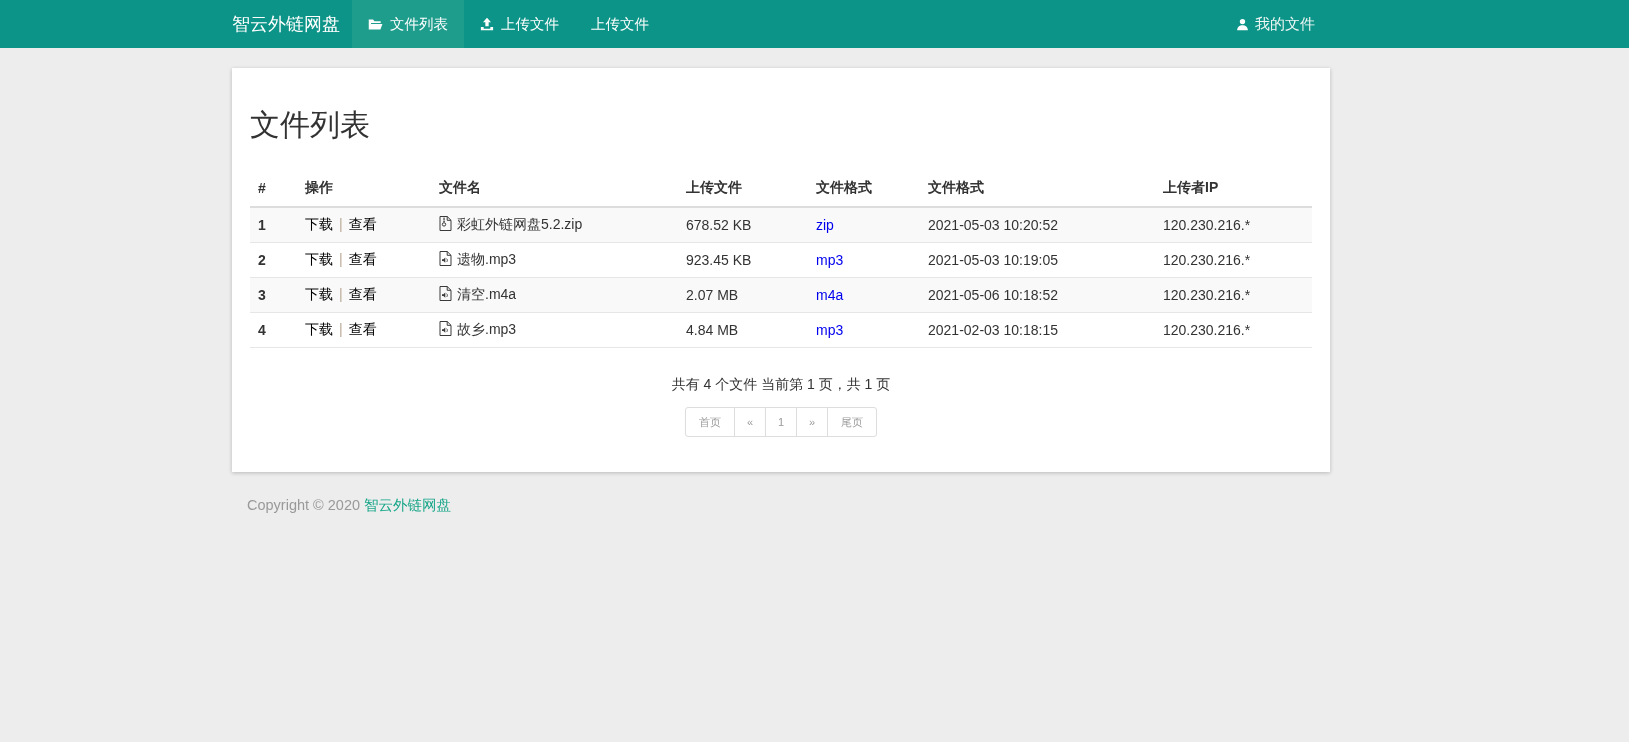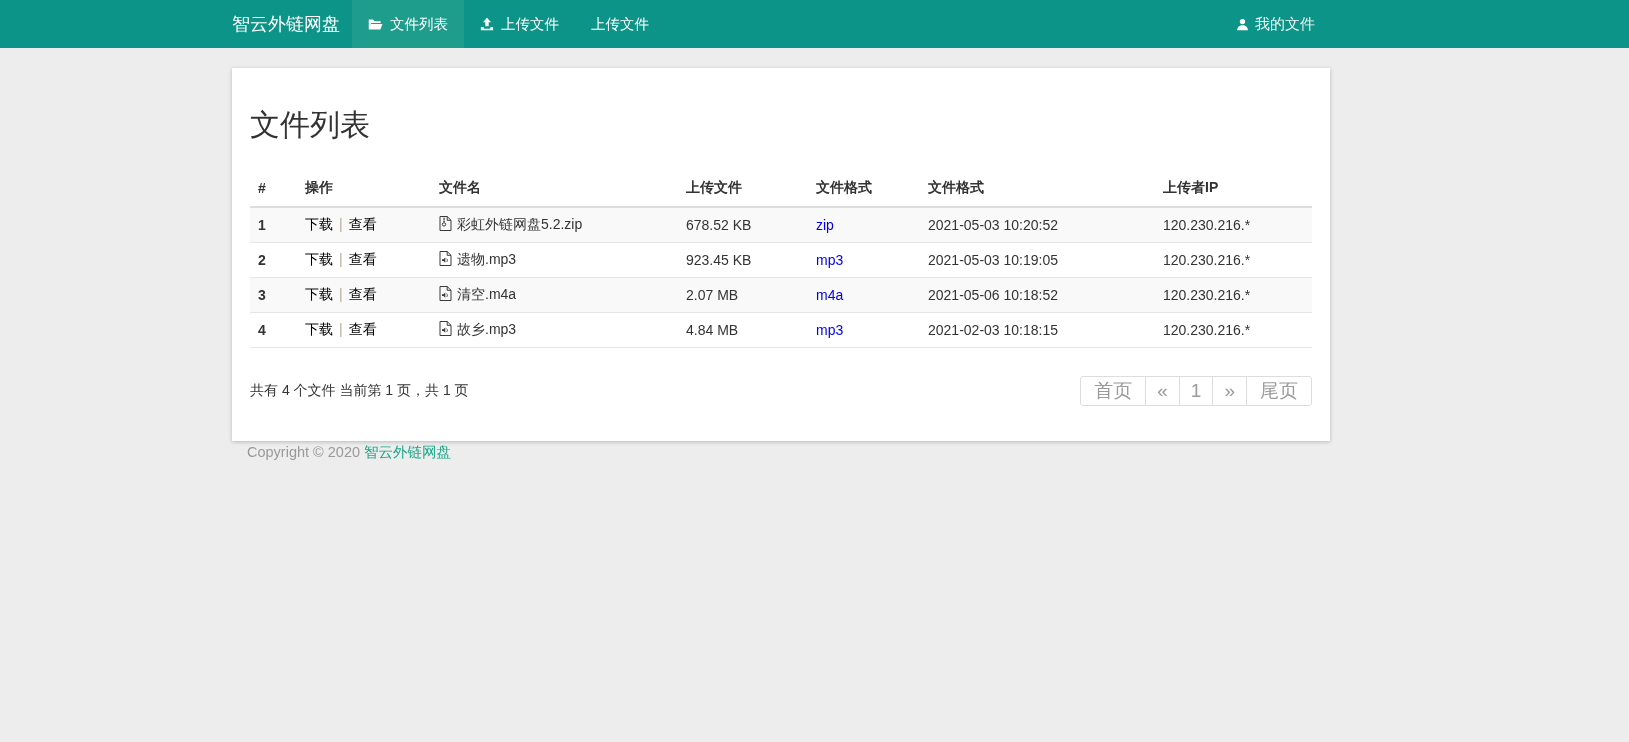--- a/index.html
+++ b/index.html
@@ -115,50 +115,52 @@
   }
   .file-icon svg { display: inline-block; }
 
   
   .table-footer {
     display: flex;
     justify-content: space-between;
     align-items: center;
     margin-top: 28px;
     font-size: 14px;
+    flex-direction: column;
   }
   .summary-text { color: #333; }
   .pagination {
     display: flex;
     list-style: none;
     margin: 0;
     padding: 0;
   }
   .page-btn {
     display: block;
     padding: 5px 11px;
     min-width: 32px;
     text-align: center;
     border: 1px solid #ddd;
     margin-left: -1px;
     background: #fff;
     color: #9a9a9a;
-    font-size: 19px;
+    font-size: 11px;
     line-height: 18px;
     cursor: pointer;
     text-decoration: none;
+    margin-top: 13px;
   }
   .page-btn.wide { padding: 5px 13px; }
   .page-btn.first { border-radius: 3px 0 0 3px; margin-left: 0; }
   .page-btn.last { border-radius: 0 3px 3px 0; }
 
   
   .site-footer {
     width: 1098px;
-    margin: 2px 0 0 232px;
+    margin: 24px 0 0 232px;
     padding: 0 15px;
     color: #999;
     font-size: 14.5px;
   }
   .site-footer a {
     color: #18a689;
     text-decoration: none;
     cursor: pointer;
   }
 </style>

